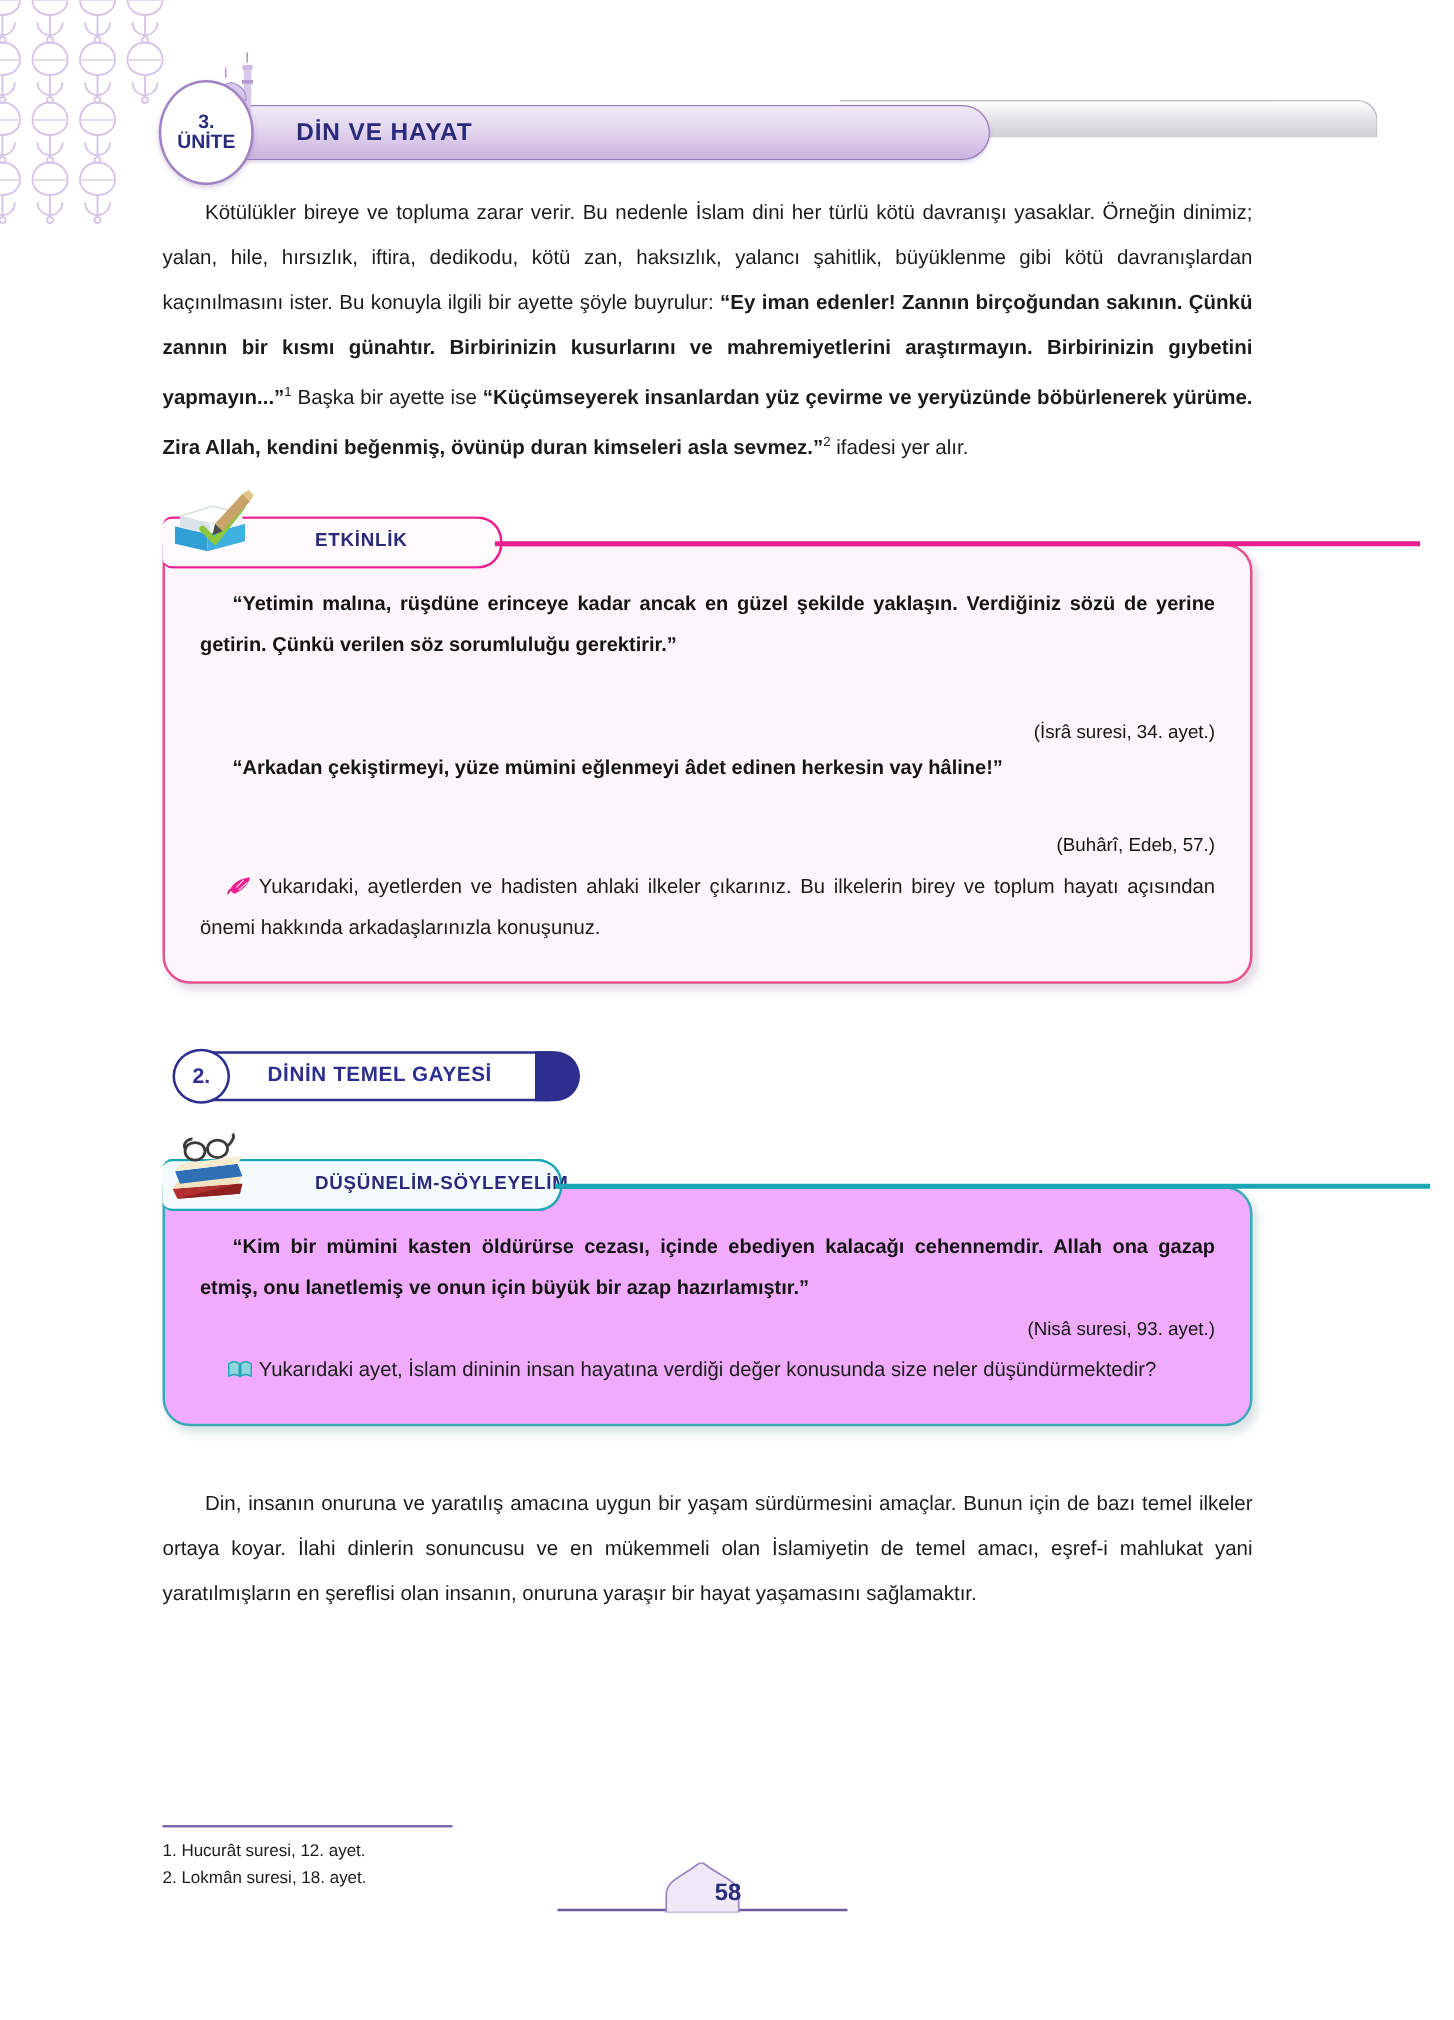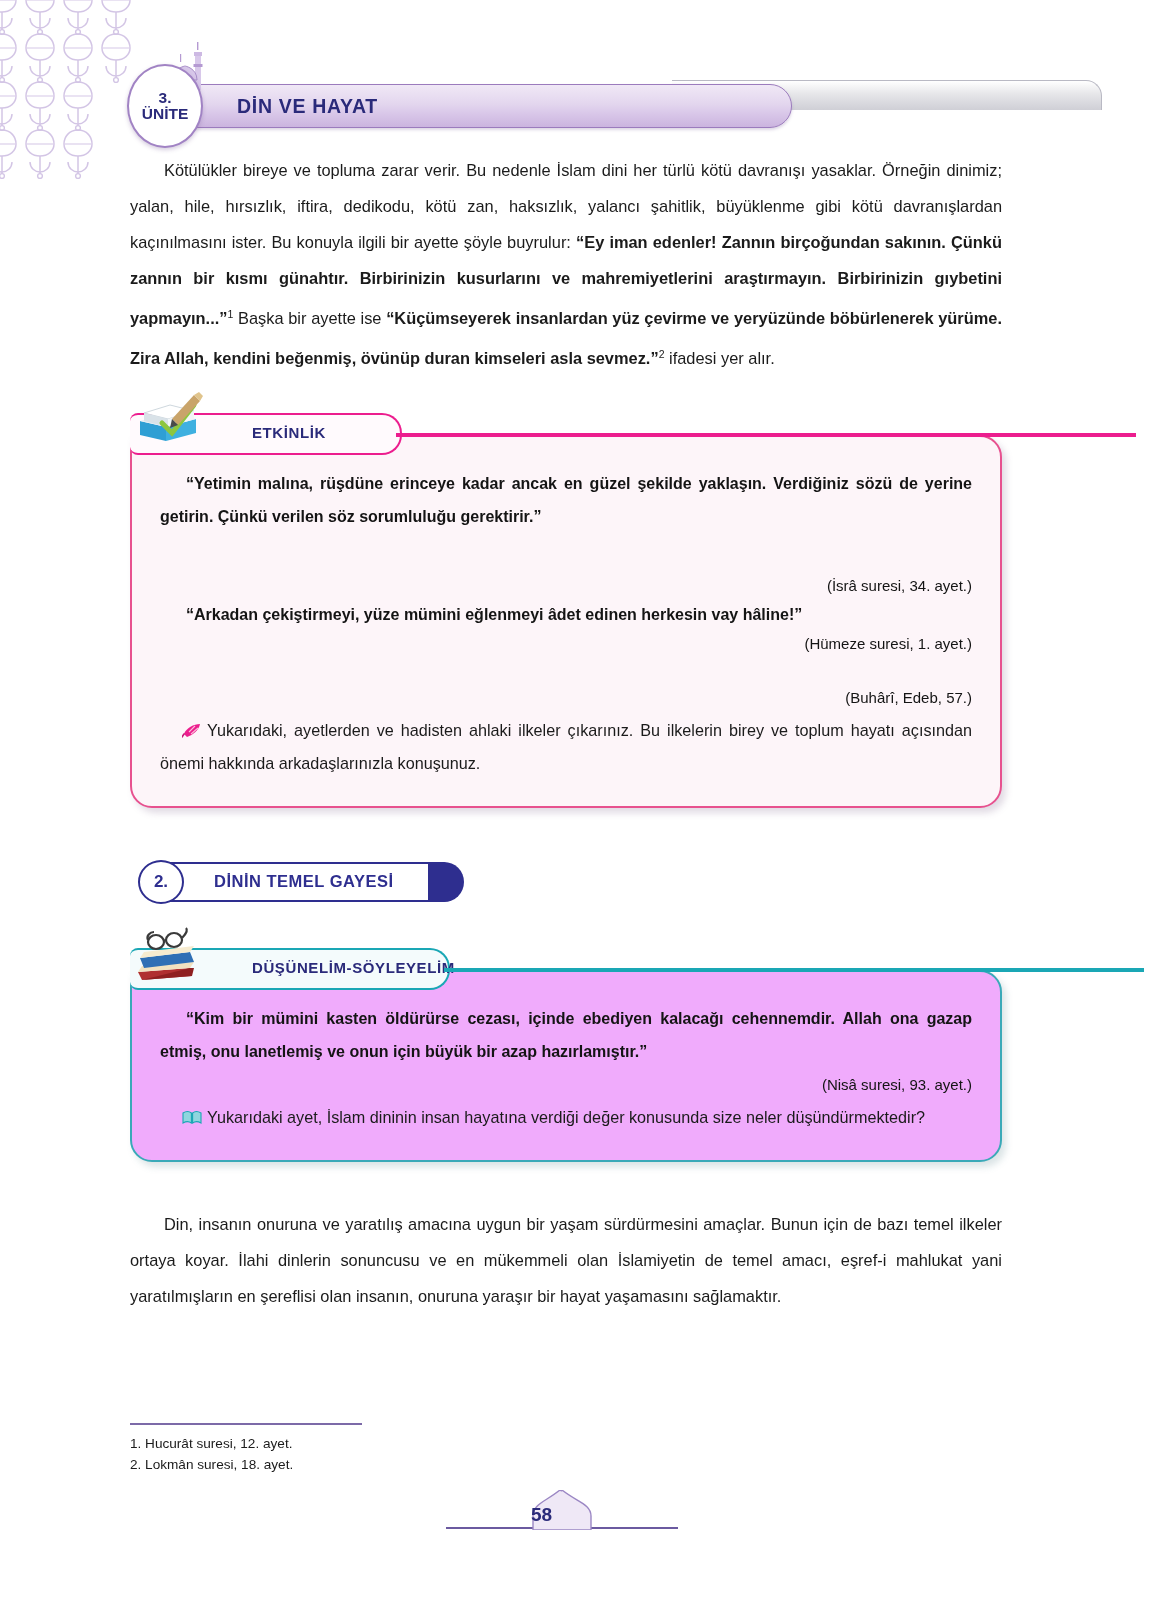--- a/index.html
+++ b/index.html
@@ -284,21 +284,21 @@
     font-size: 16.5px;
     font-weight: bold;
     color: #2e2e8f;
     letter-spacing: .5px;
   }
 
   
   .footnotes {
     position: absolute;
     left: 130px;
-    top: 1423px;
+    top: 1460px;
     width: 400px;
   }
   .fn-rule {
     width: 232px;
     height: 2px;
     background: #7c6aa8;
     margin-bottom: 8px;
   }
   .fn-line {
     font-size: 13.6px;
@@ -327,21 +327,21 @@
     left: 531px;
     top: 0px;
     width: 62px;
     height: 40px;
   }
   .footer-num {
     position: absolute;
     left: 531px;
     top: 14px;
     width: 62px;
-    text-align: left;
+    text-align: right;
     font-size: 19px;
     font-weight: bold;
     color: #2a2a7a;
   }
 </style>
 </head>
 <body>
 
 <svg class="corner-pattern" viewBox="0 0 180 215">
   <defs>
@@ -414,21 +414,20 @@
         <path d="M40 36 L46 42 L38 45 Z" fill="#4a4a4a"></path>
       </svg>
 
       <div class="callout-tab-label">ETKİNLİK</div>
     </div>
 
     <div class="callout-body">
       <p class="quote"><span class="ind"></span><span>“Yetimin malına, rüşdüne erinceye kadar ancak en güzel şekilde yaklaşın. Verdiğiniz sözü de yerine getirin. Çünkü verilen söz sorumluluğu gerektirir.”</span></p>
       <p class="attrib" style="margin-top:44px;">(İsrâ suresi, 34. ayet.)</p>
       <p class="quote" style="margin-top:4px;"><span class="ind"></span><span>“Arkadan çekiştirmeyi, yüze mümini eğlenmeyi âdet edinen herkesin vay hâline!”</span></p>
-      <p class="attrib">(Hümeze suresi, 1. ayet.)</p>
       <p class="attrib" style="margin-top:37px;">(Buhârî, Edeb, 57.)</p>
 
       <p class="task"><span class="ind"></span><svg class="task-icon" viewBox="0 0 20 15">
             <path d="M18 1 C12 1 4 5 2 11 L5 14 C11 12 17 7 18 1 Z" fill="#ec1d8e"></path>
             <path d="M2 11 L0 14" stroke="#c71478" stroke-width="1.6" stroke-linecap="round"></path>
             <path d="M13 3 L7 9 M16 5 L9 11" stroke="#fbbdd9" stroke-width="1.1"></path>
           </svg><span>Yukarıdaki, ayetlerden ve hadisten ahlaki ilkeler çıkarınız. Bu ilkelerin birey ve toplum hayatı açısından önemi hakkında arkadaşlarınızla konuşunuz.</span></p>
     </div>
   </div>
 

